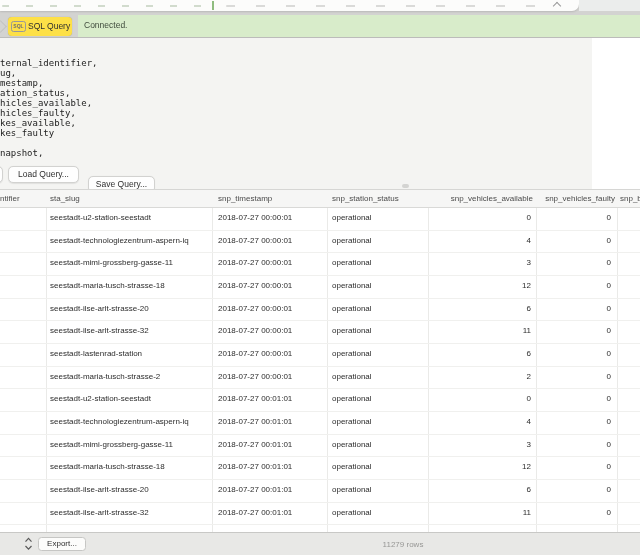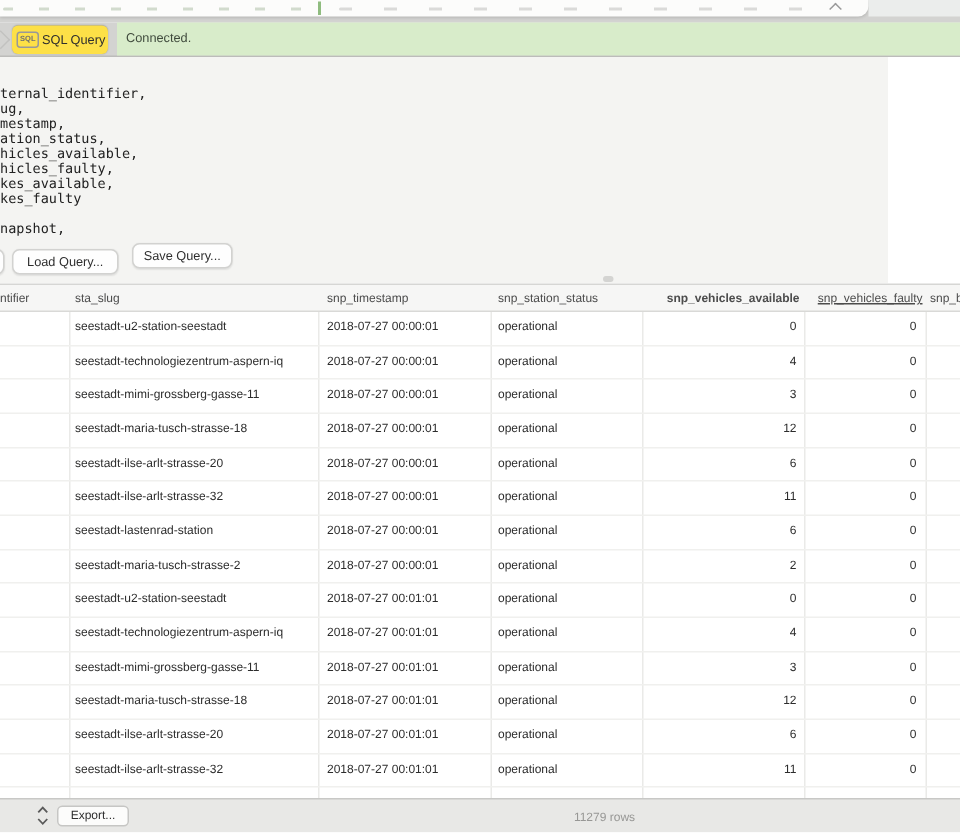--- a/index.html
+++ b/index.html
@@ -34,35 +34,35 @@
 
   
   .editor{position:absolute;top:38px;left:0;width:592px;height:151px;background:#f4f4f2;}
   pre.sql{position:absolute;left:0;top:20px;margin:0;font-family:"DejaVu Sans Mono",monospace;
           font-size:9px;line-height:10px;color:#222;}
   .btn{position:absolute;height:17px;background:#fefefe;border:1px solid #d2d2d0;border-radius:5px;
        font-size:8.5px;color:#2e2e2e;text-align:center;line-height:15px;box-sizing:border-box;
        box-shadow:0 0.5px 1px rgba(0,0,0,.08);white-space:nowrap;}
   .btn-partial{left:-28px;top:128px;width:31px;}
   .btn-load{left:8px;top:128px;width:71px;}
-  .btn-save{left:88px;top:124px;width:67px;}
+  .btn-save{left:88px;top:138px;width:67px;}
   .dot{position:absolute;left:402px;top:146px;width:7px;height:4px;border-radius:2px;background:#d4d4d2;}
 
   
   .grid{position:absolute;top:189px;left:0;width:640px;height:343px;background:#fff;
         border-top:1px solid #d6d6d4;box-sizing:border-box;}
   .ghead{position:absolute;top:0;left:0;width:640px;height:17px;background:#f6f6f5;
          border-bottom:1px solid #d9d9d7;box-sizing:content-box;}
   .ghead span{position:absolute;top:4px;font-size:8px;color:#4c4c4c;white-space:nowrap;}
   .h-id{left:0px;}
   .h-slug{left:50px;}
   .h-ts{left:218px;}
   .h-status{left:332px;}
-  .h-avail{right:107px;font-weight:bold;}
-  .h-faulty{right:25px;text-decoration:underline;}
+  .h-avail{right:107px;}
+  .h-faulty{right:25px;}
   .h-b{left:620px;}
   .vline{position:absolute;top:0;bottom:0;width:1px;background:#eaeae8;}
   .gbody{position:absolute;top:18px;left:0;width:640px;bottom:0;overflow:hidden;}
   .row{position:absolute;left:0;width:640px;height:22.67px;box-sizing:border-box;
        border-bottom:1px solid #f0f0ee;}
   .row span{position:absolute;top:5px;font-size:8px;color:#2c2c2c;white-space:nowrap;}
   .c-slug{left:50px;}
   .c-ts{left:218px;}
   .c-status{left:332px;}
   .c-avail{right:109px;}

